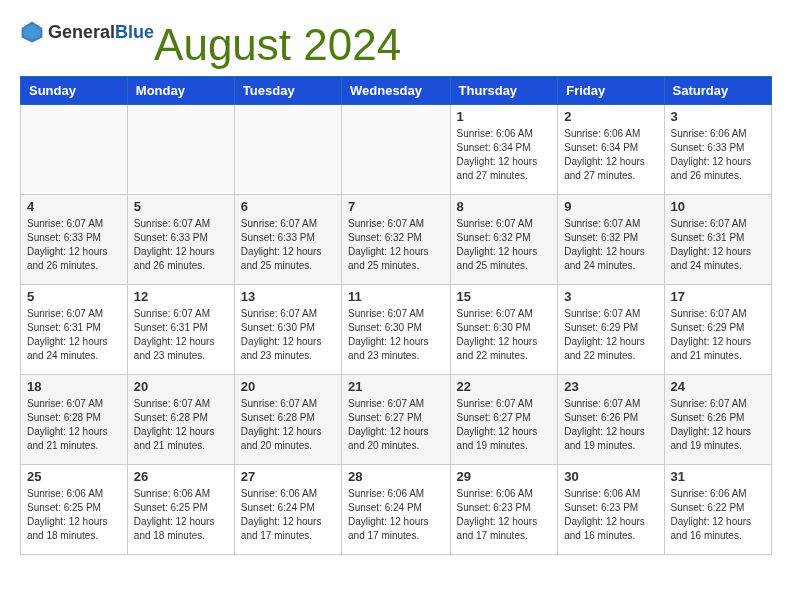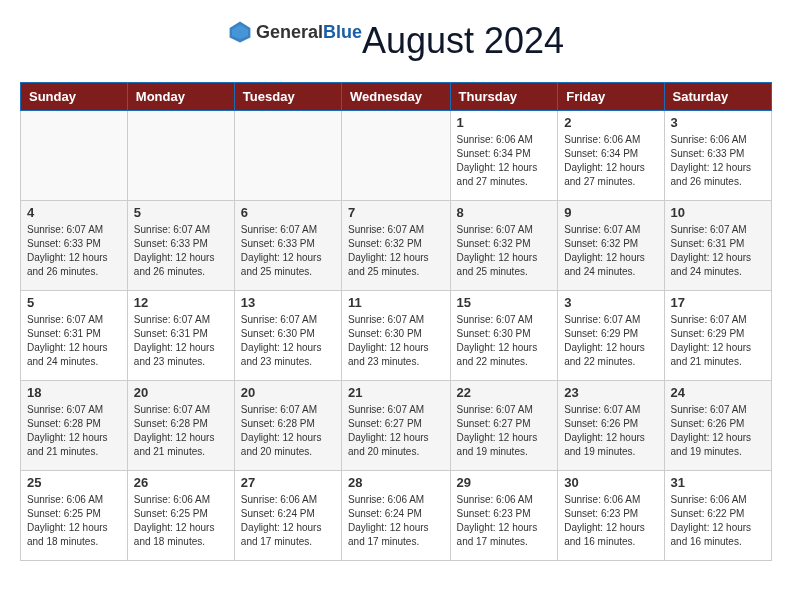--- a/index.html
+++ b/index.html
@@ -5,23 +5,23 @@
     * { box-sizing: border-box; margin: 0; padding: 0; }
     body {
       font-family: Arial, sans-serif;
       background: #fff;
       width: 792px;
       min-height: 612px;
       padding: 20px;
     }
     .header {
       display: flex;
-      justify-content: center;
+      justify-content: flex-start;
       align-items: flex-start;
-      margin-bottom: 20px;
+      margin-bottom: 6px;
     }
     .logo {
       display: flex;
       align-items: center;
       gap: 4px;
     }
     .logo-text-general {
       font-size: 18px;
       font-weight: bold;
       color: #333;
@@ -32,35 +32,35 @@
       color: #1a5fa8;
     }
     .logo-icon {
       width: 24px;
       height: 24px;
     }
     .title-block {
       text-align: right;
     }
     .month-title {
-      font-size: 36px;
+      font-size: 44px;
       font-weight: normal;
-      color: #0f172a;
+      color: #4d7c0f;
     }
     .location-subtitle {
       font-size: 16px;
       color: #555;
     }
     .calendar {
       width: 100%;
       border-collapse: collapse;
       border: 1px solid #ccc;
     }
     .calendar th {
-      background-color: #7f1d1d;
+      background-color: #1d4ed8;
       color: #fff;
       text-align: left;
       padding: 6px 8px;
       font-size: 13px;
       border: 1px solid #1a6cb8;
     }
     .calendar td {
       border: 1px solid #ccc;
       vertical-align: top;
       padding: 4px 6px;

